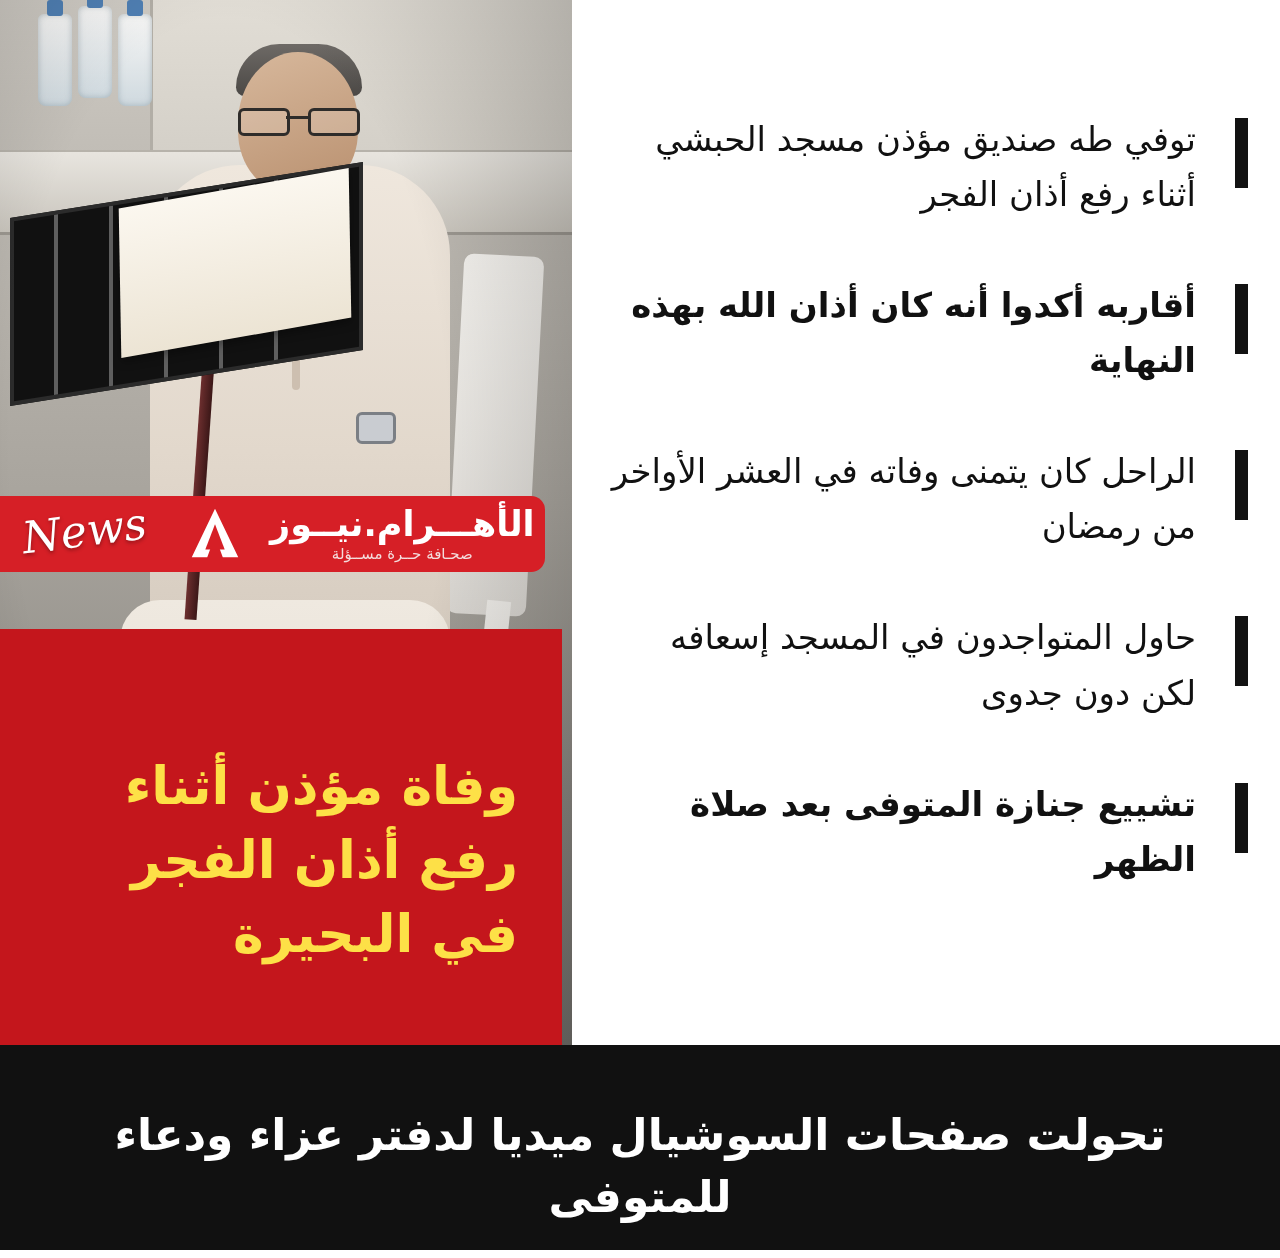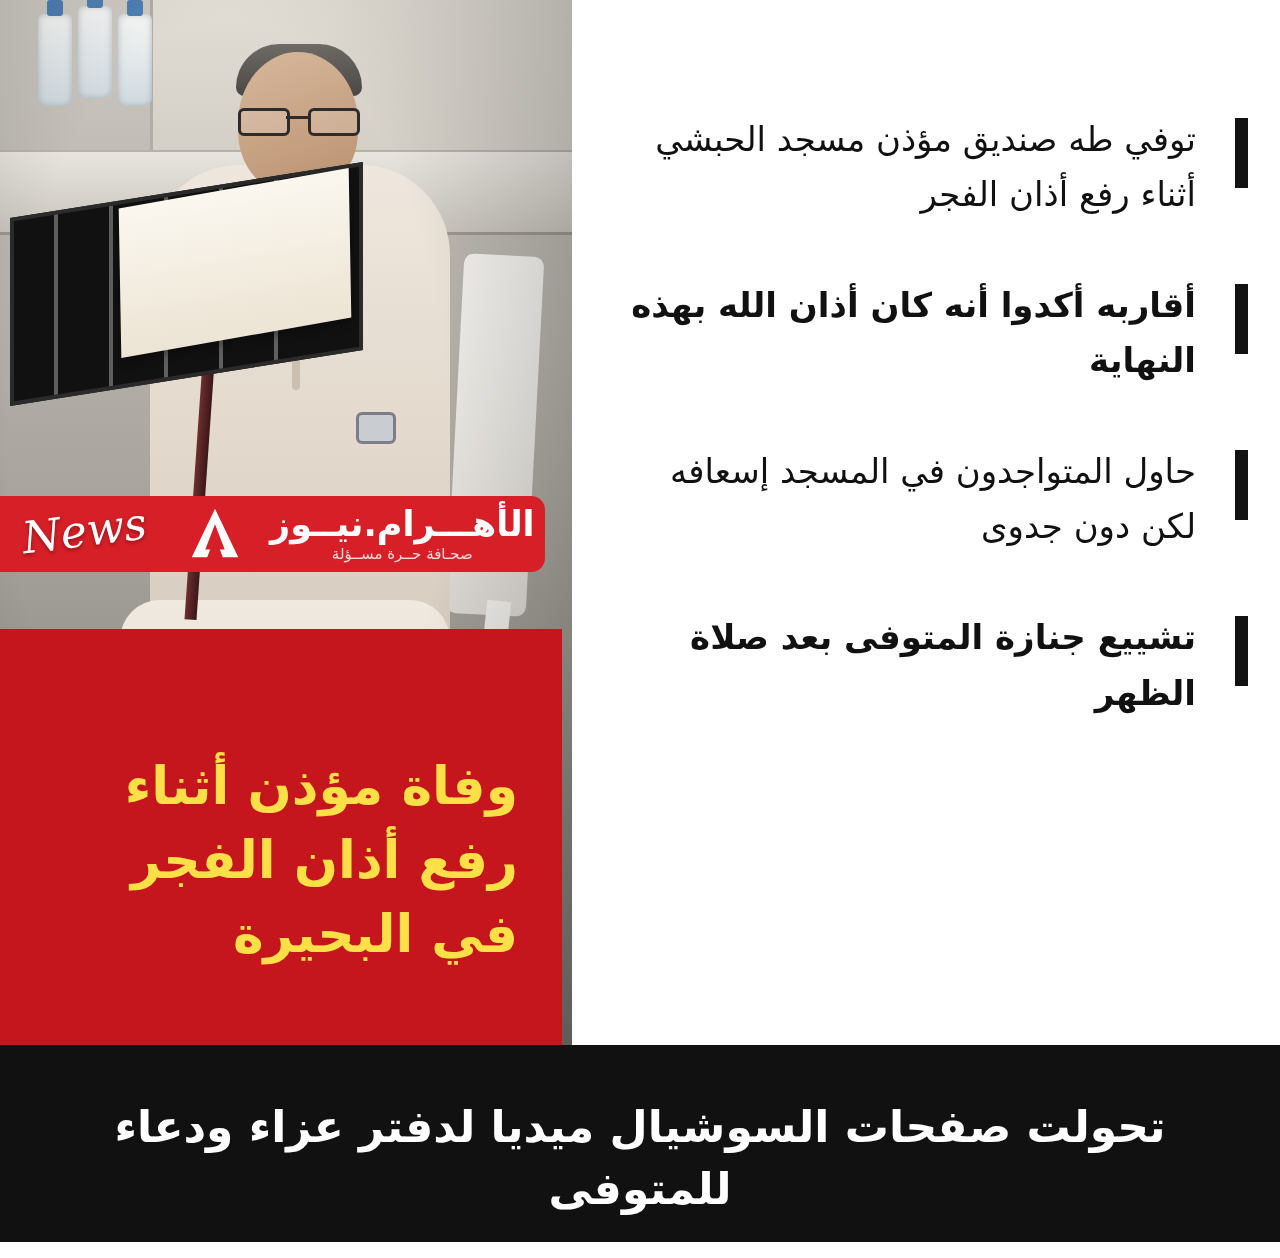--- a/index.html
+++ b/index.html
@@ -326,21 +326,21 @@
     top: 6px;
     width: 13px;
     height: 70px;
     background: #121212;
   }
 
   
   .bottom-bar {
     position: absolute;
     left: 0;
-    bottom: 16px;
+    bottom: 8px;
     width: 1280px;
     height: 168px;
     background: #111111;
     display: flex;
     align-items: center;
     justify-content: center;
     box-sizing: border-box;
     padding: 0 34px;
   }
   .bottom-text {
@@ -427,20 +427,24 @@
     <div class="bullet-row">
       <span class="bullet-marker"></span>
       <div class="bullet-text">توفي طه صنديق مؤذن مسجد الحبشي أثناء رفع أذان الفجر</div>
     </div>
 
     <div class="bullet-row">
       <span class="bullet-marker"></span>
       <div class="bullet-text bold">أقاربه أكدوا أنه كان أذان الله بهذه النهاية</div>
     </div>
 
+    <div class="bullet-row">
+      <span class="bullet-marker"></span>
+      <div class="bullet-text">الراحل كان يتمنى وفاته في العشر الأواخر من رمضان</div>
+    </div>
 
     <div class="bullet-row">
       <span class="bullet-marker"></span>
       <div class="bullet-text">حاول المتواجدون في المسجد إسعافه لكن دون جدوى</div>
     </div>
 
     <div class="bullet-row">
       <span class="bullet-marker"></span>
       <div class="bullet-text bold">تشييع جنازة المتوفى بعد صلاة الظهر</div>
     </div>

